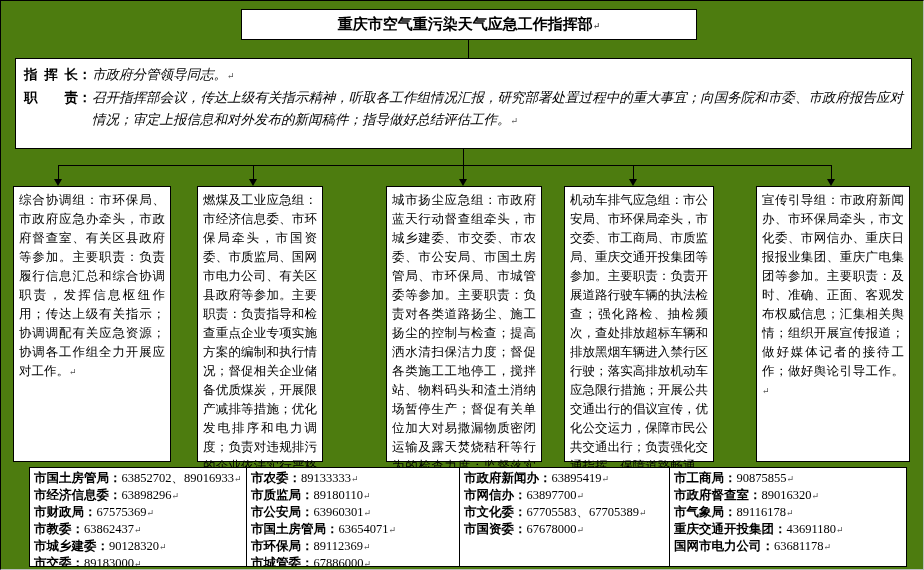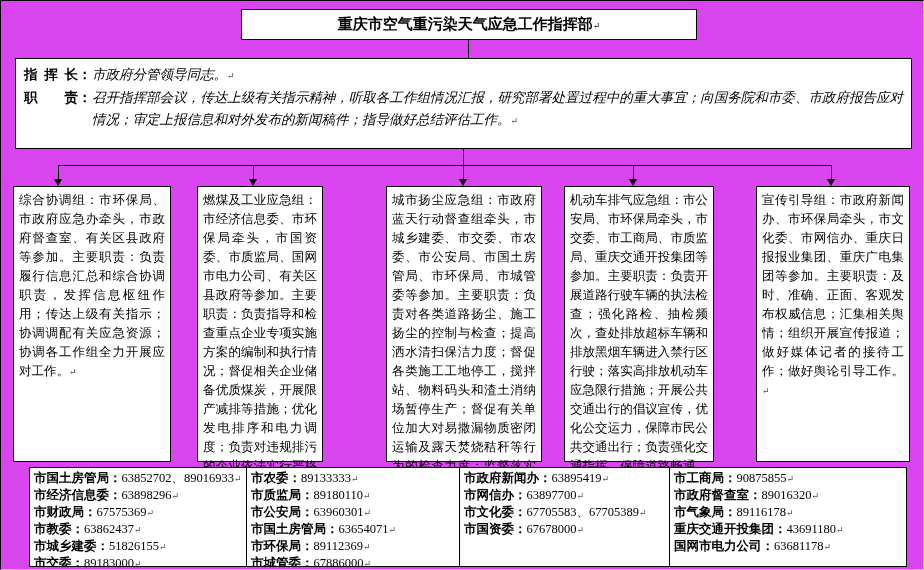--- a/index.html
+++ b/index.html
@@ -1,19 +1,19 @@
 <!DOCTYPE html>
 <html><head>
 <meta charset="utf-8">
 <style>
   html,body{margin:0;padding:0;background:#fff;}
   #page{
     position:relative;
     width:924px;height:570px;
-    background:#d946ef;
+    background:#4d7c0f;
     font-family:"Liberation Serif","DejaVu Serif",serif;
     color:#000;
     border-top:1px solid #000;
     border-left:1px solid #000;
     border-right:1px solid #bbb;
     border-bottom:1px solid #bbb;
     box-sizing:border-box;
     overflow:hidden;
   }
   .box{
@@ -145,21 +145,21 @@
   <div class="box group-box" style="left:755px;width:154px;">
     <p><span>宣传引导组：市政府新闻办、市环保局牵头，市文化委、市网信办、重庆日报报业集团、重庆广电集团等参加。主要职责：及时、准确、正面、客观发布权威信息；汇集相关舆情；组织开展宣传报道；做好媒体记者的接待工作；做好舆论引导工作。</span><span class="pmark">↵</span></p>
   </div>
 
   <div class="box" id="contacts-table">
     <div class="contact-col inner c1">
       <div><span class="contact-name">市国土房管局：</span><span class="contact-phone">63852702、89016933</span><span class="pmark">↵</span></div>
       <div><span class="contact-name">市经济信息委：</span><span class="contact-phone">63898296</span><span class="pmark">↵</span></div>
       <div><span class="contact-name">市财政局：</span><span class="contact-phone">67575369</span><span class="pmark">↵</span></div>
       <div><span class="contact-name">市教委：</span><span class="contact-phone">63862437</span><span class="pmark">↵</span></div>
-      <div><span class="contact-name">市城乡建委：</span><span class="contact-phone">51826155</span><span class="pmark">↵</span></div>
+      <div><span class="contact-name">市城乡建委：</span><span class="contact-phone">90128320</span><span class="pmark">↵</span></div>
       <div><span class="contact-name">市交委：</span><span class="contact-phone">89183000</span><span class="pmark">↵</span></div>
     </div>
     <div class="contact-col inner c2">
       <div><span class="contact-name">市农委：</span><span class="contact-phone">89133333</span><span class="pmark">↵</span></div>
       <div><span class="contact-name">市质监局：</span><span class="contact-phone">89180110</span><span class="pmark">↵</span></div>
       <div><span class="contact-name">市公安局：</span><span class="contact-phone">63960301</span><span class="pmark">↵</span></div>
       <div><span class="contact-name">市国土房管局：</span><span class="contact-phone">63654071</span><span class="pmark">↵</span></div>
       <div><span class="contact-name">市环保局：</span><span class="contact-phone">89112369</span><span class="pmark">↵</span></div>
       <div><span class="contact-name">市城管委：</span><span class="contact-phone">67886000</span><span class="pmark">↵</span></div>
     </div>

